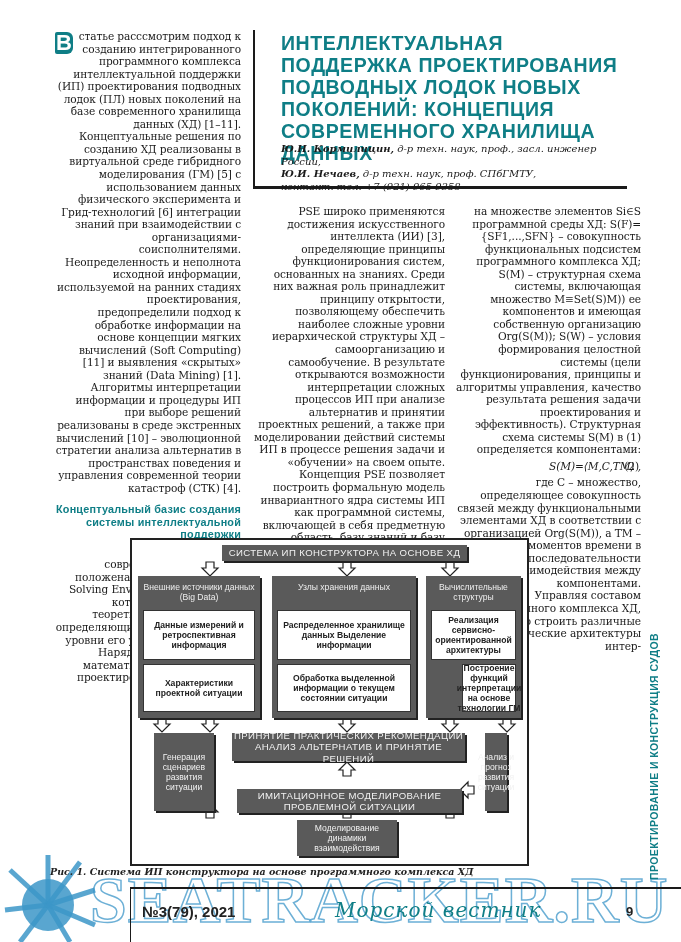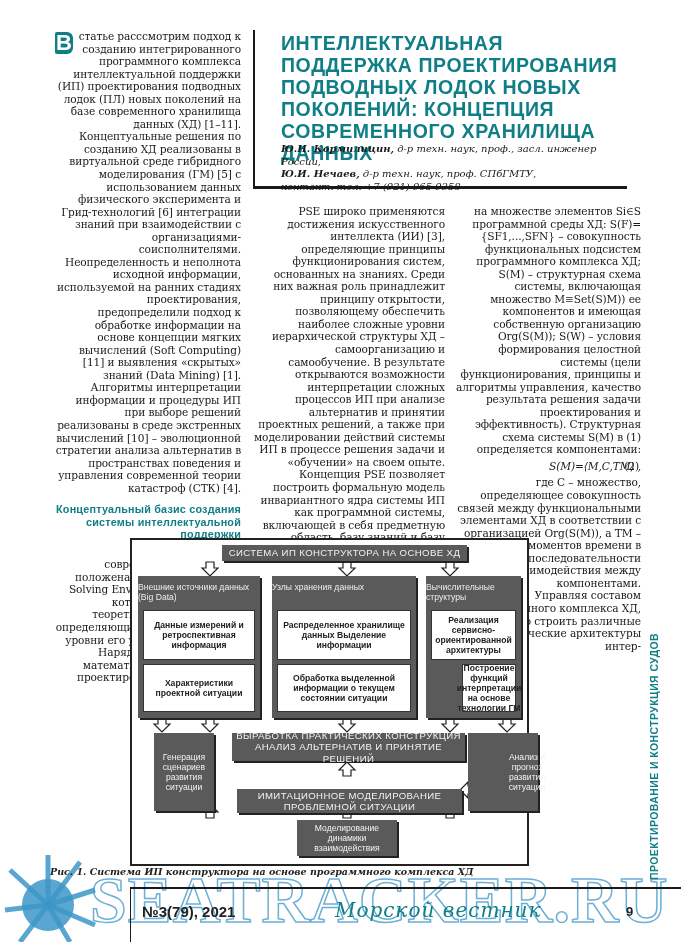--- a/index.html
+++ b/index.html
@@ -16,21 +16,21 @@
   #title{position:absolute;left:26px;top:2px;width:346px;font-family:"Liberation Sans",sans-serif;font-weight:bold;color:#0f7e86;font-size:19.5px;line-height:22px;letter-spacing:0.6px;text-transform:uppercase;}
   #authors{position:absolute;left:26px;top:113px;width:346px;font-style:italic;font-size:10px;line-height:12.5px;}
   #authors b{font-weight:bold;}
   .formula{text-align:center;font-style:italic;margin:4px 0 !important;position:relative;}
   .formula .num{position:absolute;right:2px;font-style:normal;}
   
   #diagram{position:absolute;left:130px;top:538px;width:395px;height:324px;border:2px solid #222;background:#fff;}
   .dbox{position:absolute;background:#5a5a5a;color:#f2f2f2;font-family:"Liberation Sans",sans-serif;font-size:8.6px;line-height:10.2px;text-align:center;box-shadow:2px 2px 0 #222;display:flex;align-items:center;justify-content:center;}
   .dbox.big{font-size:9.6px;line-height:11.5px;letter-spacing:0.4px;}
   .panel{position:absolute;background:#5a5a5a;box-shadow:2px 2px 0 #222;}
-  .panel .ph{color:#eee;font-family:"Liberation Sans",sans-serif;font-size:8.6px;line-height:10.2px;text-align:left;margin-top:6px;}
+  .panel .ph{color:#eee;font-family:"Liberation Sans",sans-serif;font-size:8.6px;line-height:10.2px;text-align:center;margin-top:6px;}
   .wbox{position:absolute;left:5px;right:5px;background:#fff;border:1px solid #333;color:#222;font-family:"Liberation Sans",sans-serif;font-weight:bold;font-size:8.6px;line-height:10.2px;text-align:center;display:flex;align-items:center;justify-content:center;}
   #caption{position:absolute;left:50px;top:866px;font-style:italic;font-weight:bold;font-size:9.5px;color:#222;}
   #footer-line{position:absolute;left:130px;top:887px;width:551px;height:2px;background:#1a1a1a;}
   #footer-vline{position:absolute;left:130px;top:889px;width:1px;height:53px;background:#1a1a1a;}
   #issue{position:absolute;left:142px;top:903px;font-family:"Liberation Sans",sans-serif;font-weight:bold;font-size:15px;color:#222;}
   #journal{position:absolute;left:335px;top:898px;font-family:"DejaVu Serif",serif;font-style:italic;font-size:20px;color:#0f7e86;letter-spacing:1px;}
   #page-num{position:absolute;left:626px;top:904px;font-family:"Liberation Sans",sans-serif;font-weight:bold;font-size:13px;color:#222;}
   #side-text{position:absolute;left:648px;top:880px;transform-origin:0 0;transform:rotate(-90deg);white-space:nowrap;font-family:"Liberation Sans",sans-serif;font-weight:bold;font-size:10.5px;color:#0f7e86;letter-spacing:0.4px;}
   #watermark{position:absolute;left:90px;top:862px;font-family:"Liberation Serif",serif;font-weight:bold;font-size:66px;color:transparent;-webkit-text-stroke:1.5px rgba(60,150,200,0.75);letter-spacing:1px;pointer-events:none;}
   #sun{position:absolute;left:0;top:850px;width:120px;height:92px;pointer-events:none;}
@@ -111,22 +111,22 @@
     <div class="wbox" style="top:34px;height:48px;">Распределенное хранилище данных Выделение информации</div>
     <div class="wbox" style="top:88px;height:46px;">Обработка выделенной информации о текущем состоянии ситуации</div>
   </div>
   <div class="panel" style="left:294px;top:36px;width:95px;height:142px;">
     <div class="ph">Вычислительные структуры</div>
     <div class="wbox" style="top:34px;height:48px;">Реализация сервисно-ориентированной архитектуры</div>
     <div class="wbox" style="top:88px;height:46px;margin-left:31px;">Построение функций интерпретации на основе технологии ГМ</div>
   </div>
 
   <div class="dbox" style="left:22px;top:193px;width:60px;height:78px;">Генерация сценариев развития ситуации</div>
-  <div class="dbox big" style="left:100px;top:193px;width:233px;height:28px;">ВЫРАБОТКА ПРАКТИЧЕСКИХ КОНСТРУКЦИЯ АНАЛИЗ АЛЬТЕРНАТИВ И ПРИНЯТИЕ РЕШЕНИЙ</div>
-  <div class="dbox" style="left:336px;top:193px;width:22px;height:78px;padding-left:48px;">Анализ и прогноз развития ситуации</div>
+  <div class="dbox big" style="left:100px;top:193px;width:233px;height:28px;">ПРИНЯТИЕ ПРАКТИЧЕСКИХ РЕКОМЕНДАЦИЙ АНАЛИЗ АЛЬТЕРНАТИВ И ПРИНЯТИЕ РЕШЕНИЙ</div>
+  <div class="dbox" style="left:353px;top:193px;width:22px;height:78px;">Анализ и прогноз развития ситуации</div>
   <div class="dbox big" style="left:105px;top:237px;width:225px;height:24px;margin-top:12px;">ИМИТАЦИОННОЕ  МОДЕЛИРОВАНИЕ ПРОБЛЕМНОЙ СИТУАЦИИ</div>
 
   <div class="dbox" style="left:165px;top:280px;width:100px;height:36px;">Моделирование динамики взаимодействия</div>
 </div>
 
 <svg id="sun" viewBox="0 0 120 92">
   <g fill="rgba(60,150,200,0.85)">
     <circle cx="48" cy="55" r="26"></circle>
     <g stroke="rgba(60,150,200,0.85)" stroke-width="5">
       <line x1="48" y1="55" x2="48" y2="5"></line>

